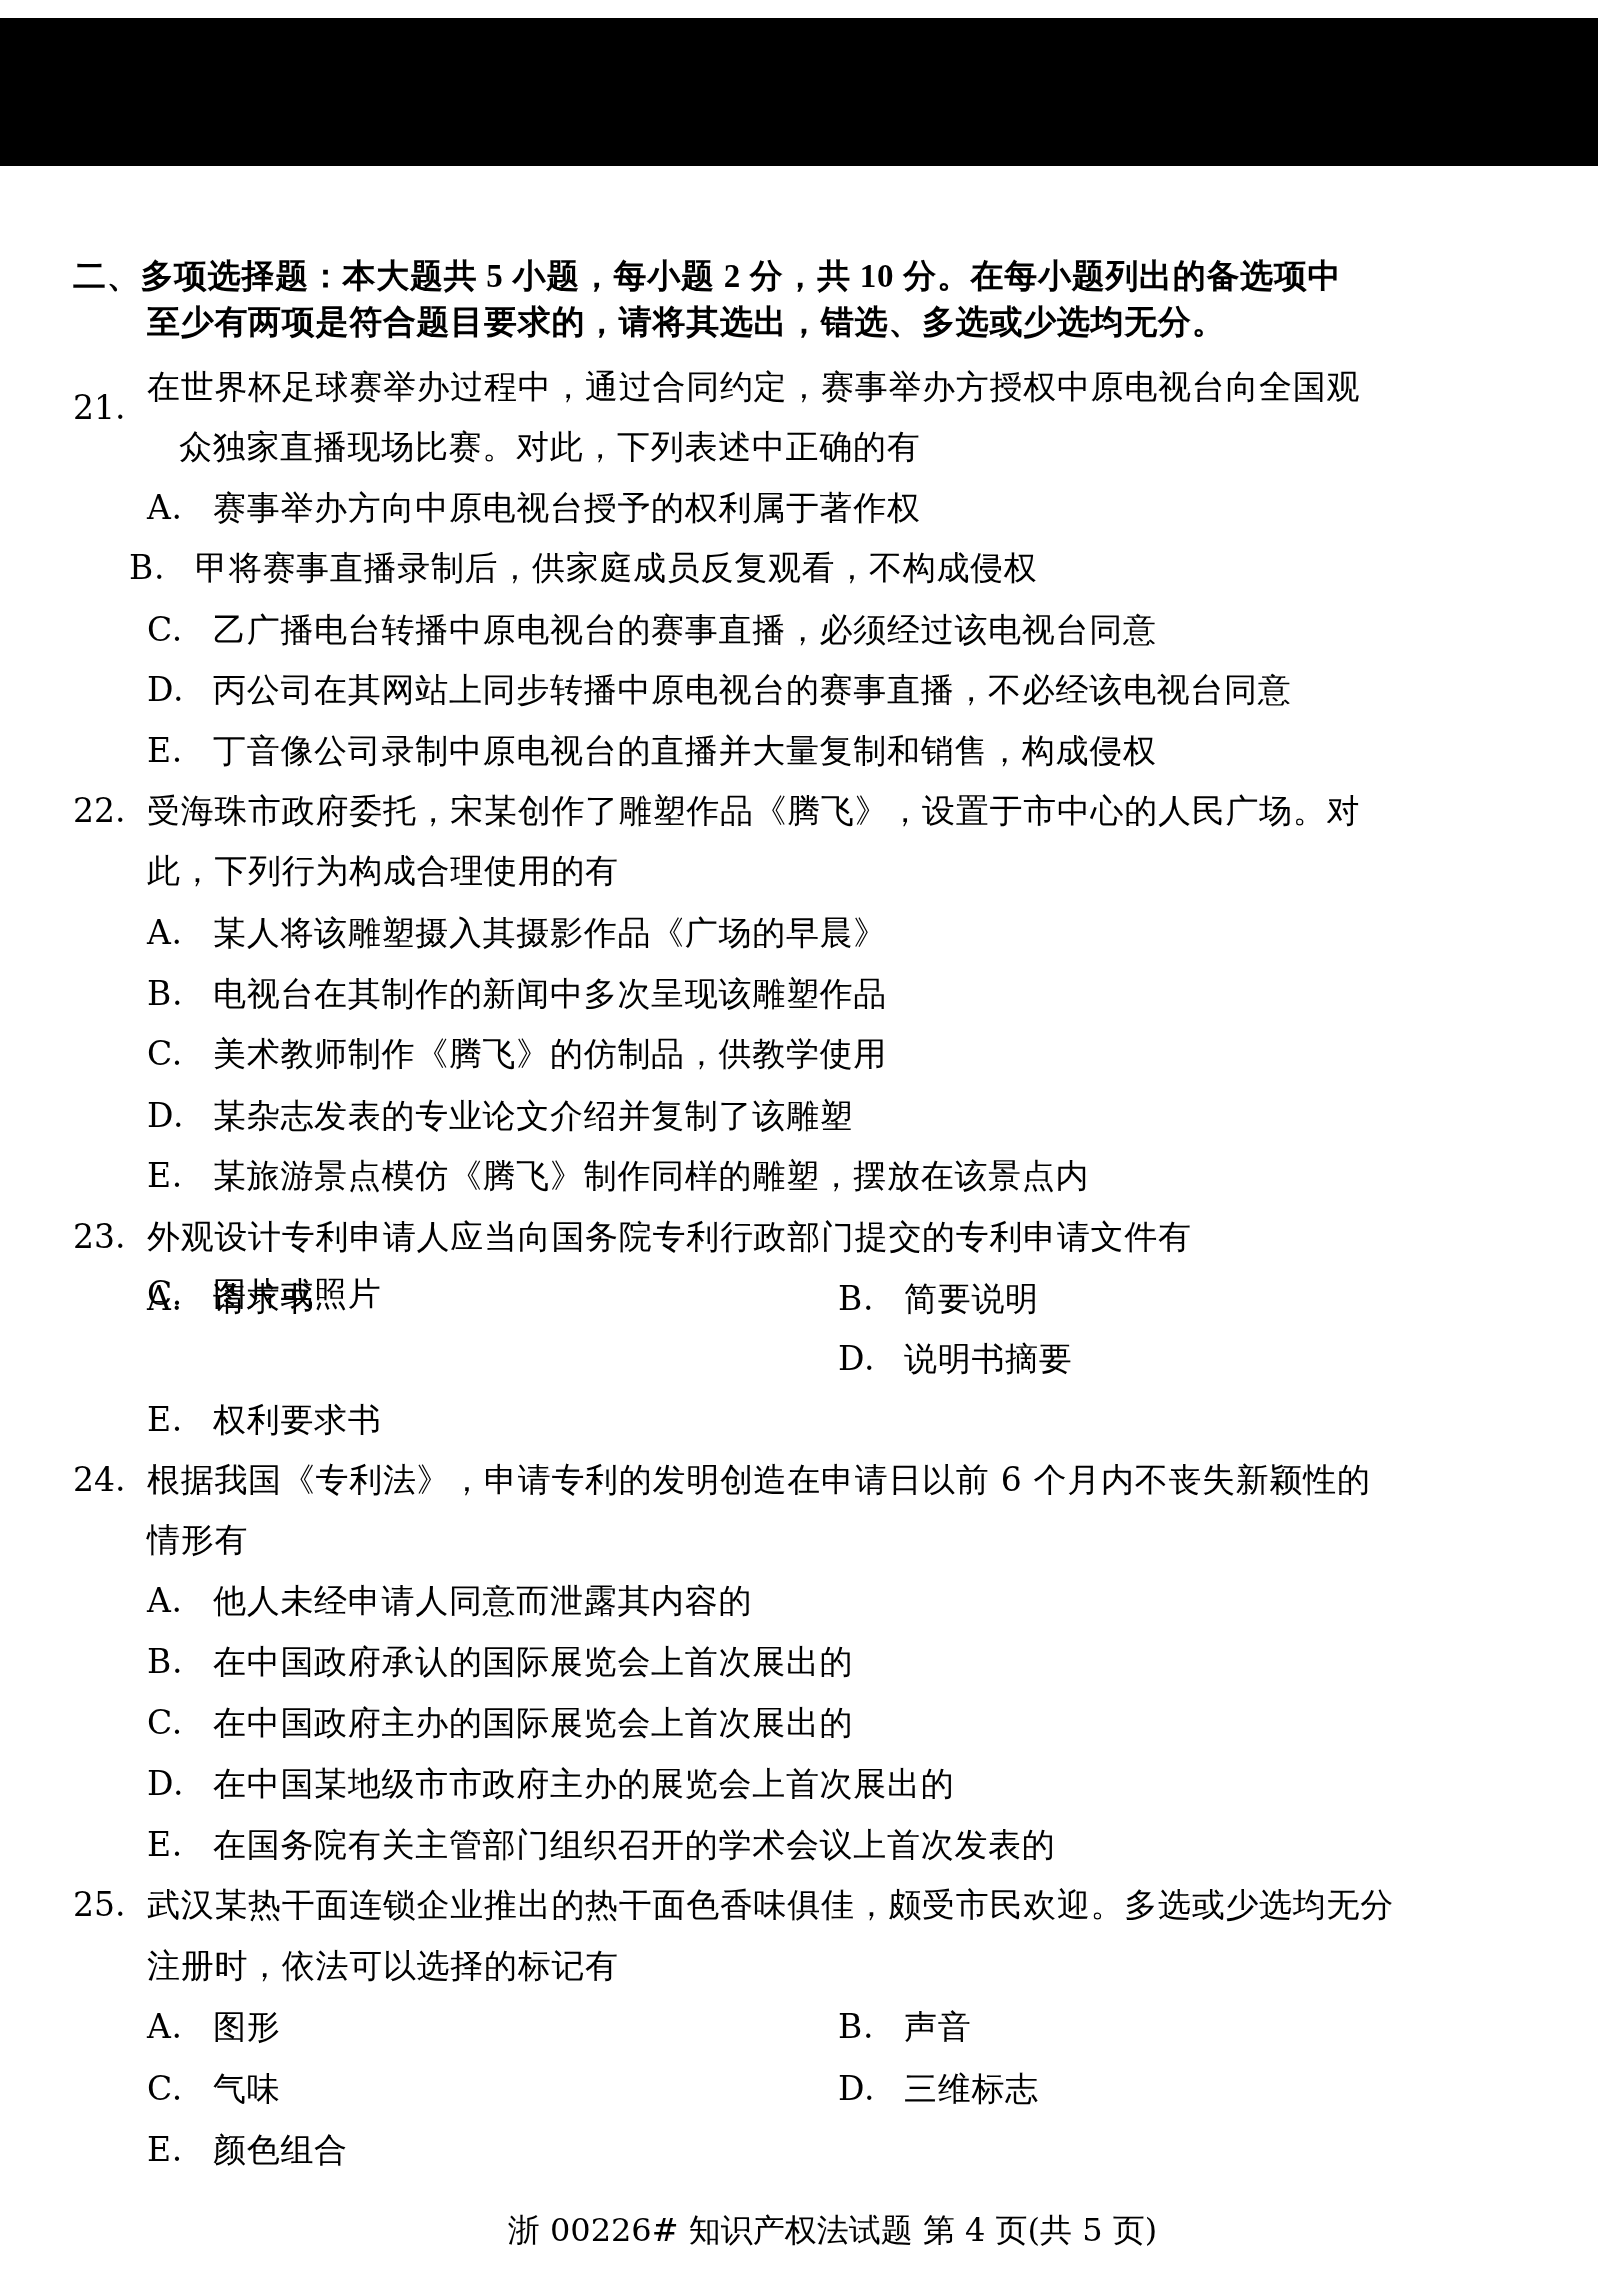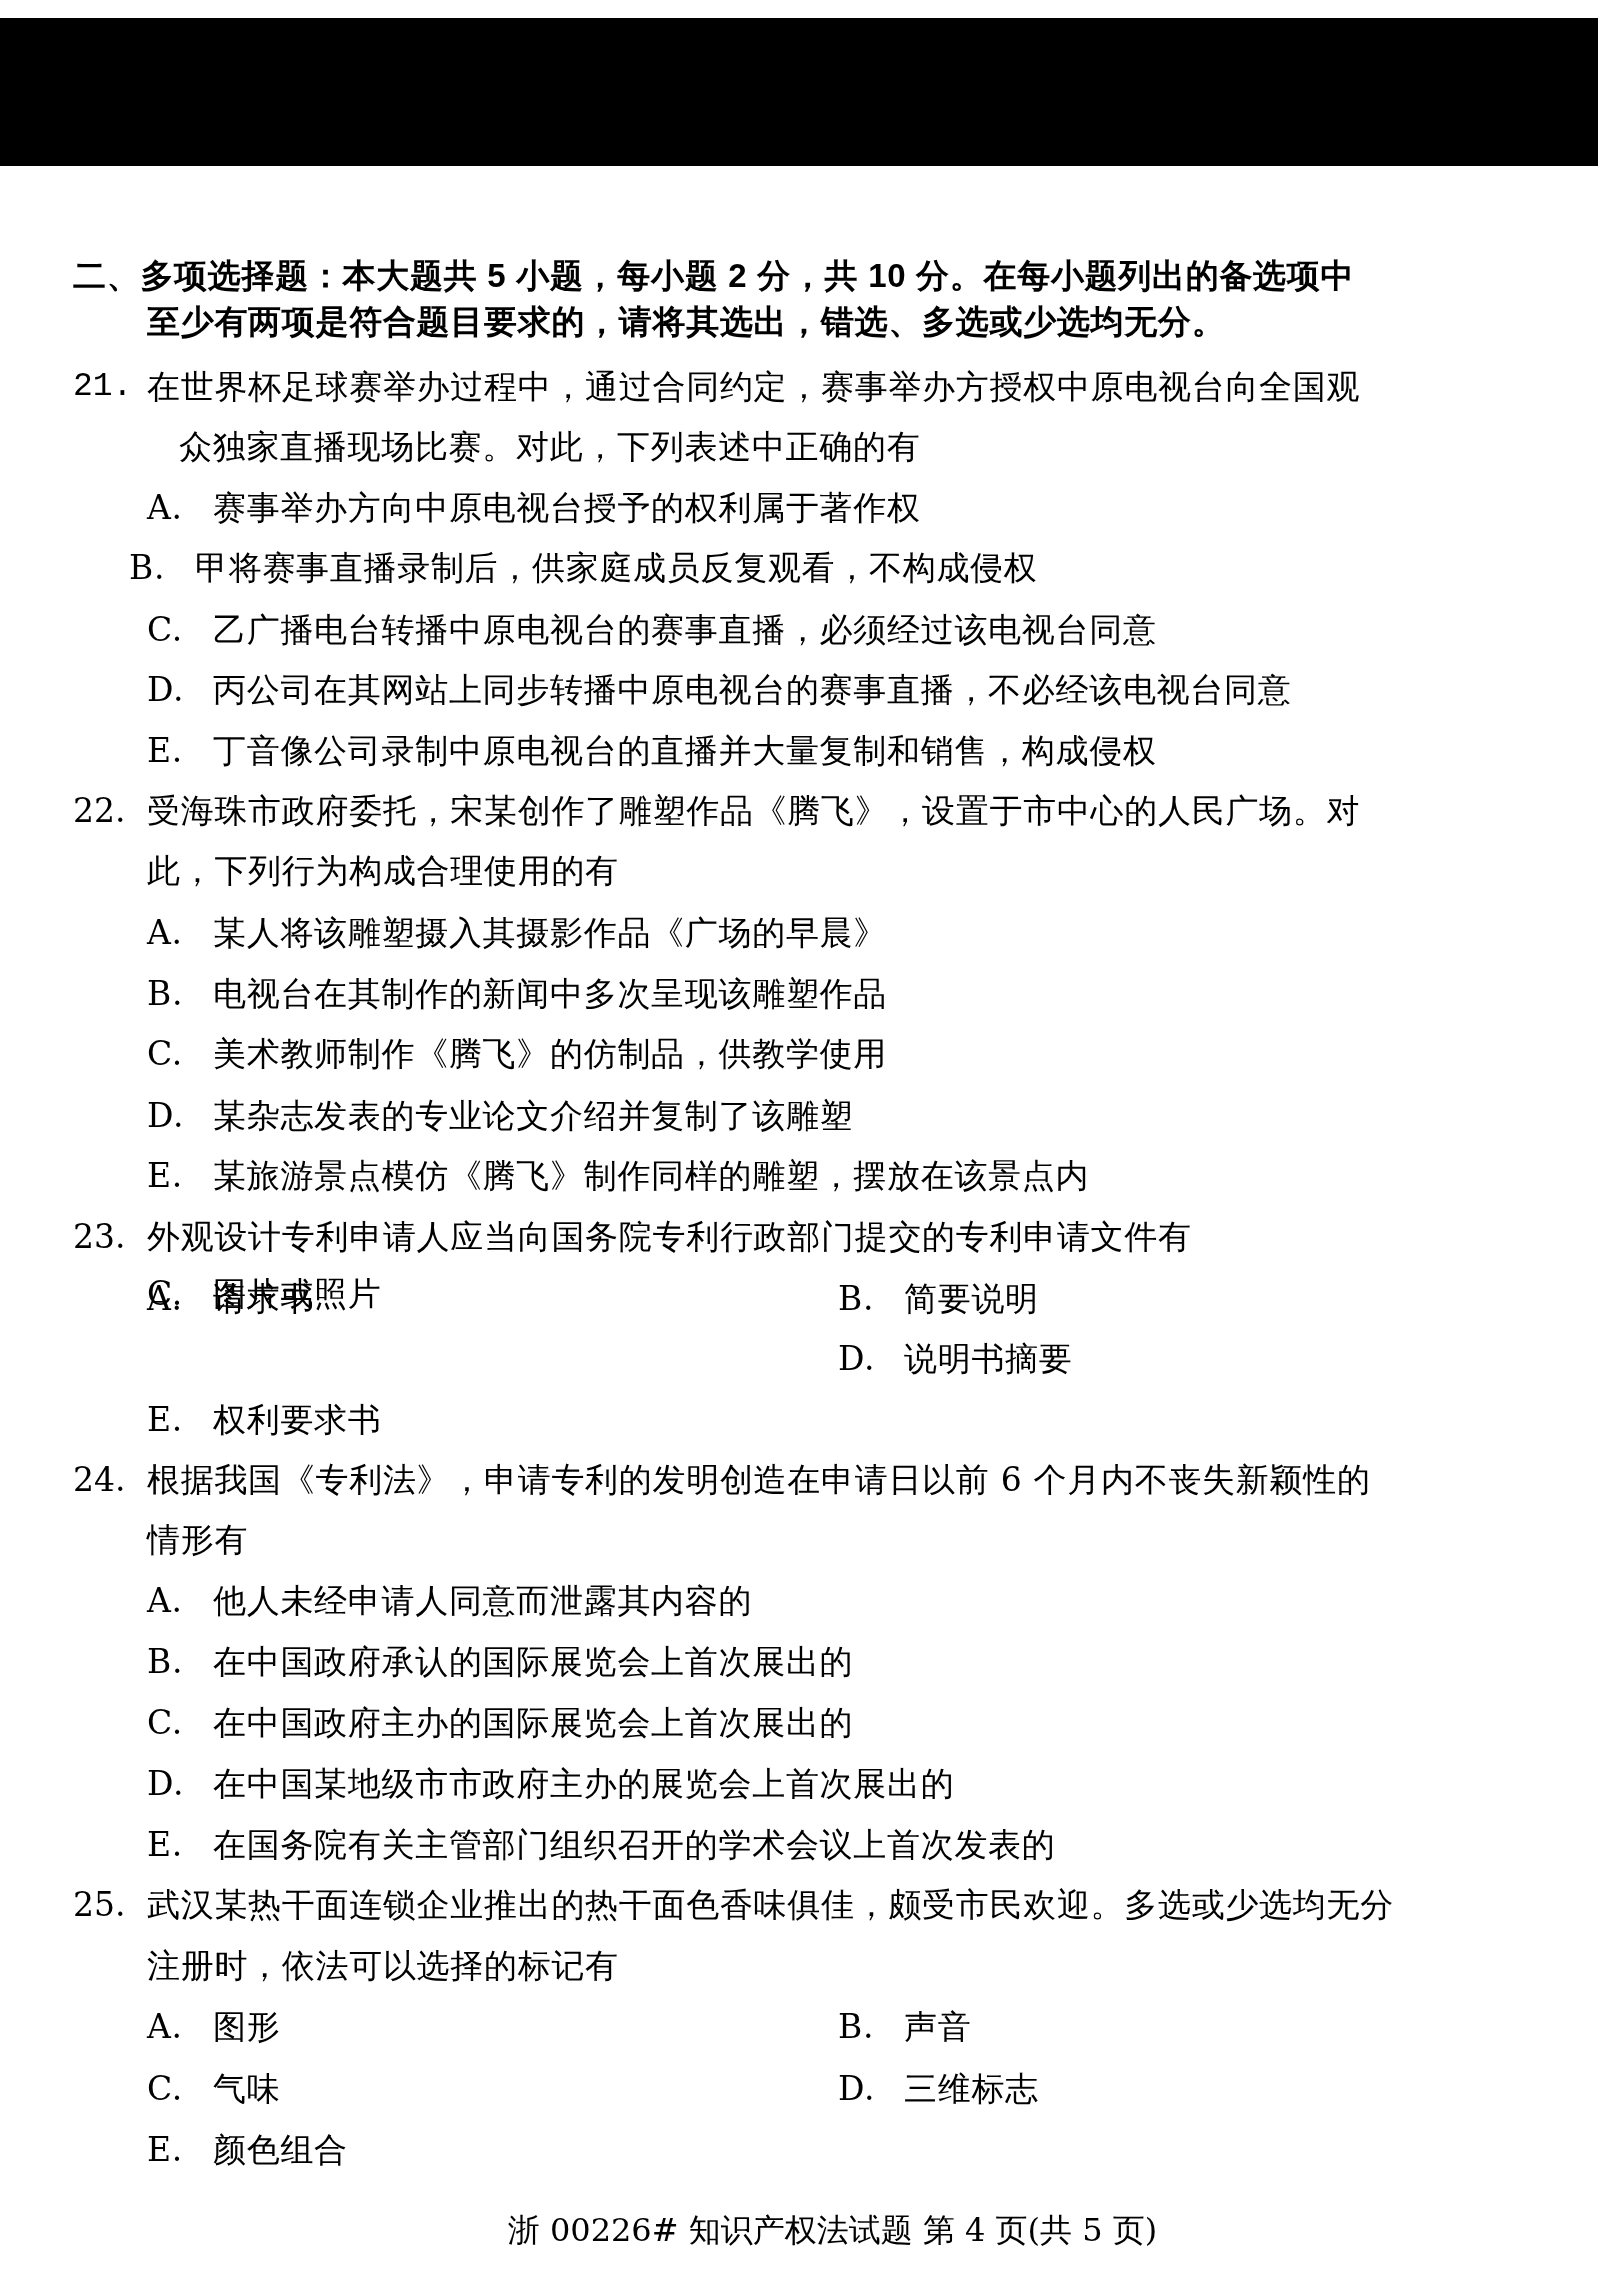--- a/index.html
+++ b/index.html
@@ -25,21 +25,21 @@
   }
   .line {
     position: absolute;
     font-size: 33px;
     line-height: 40px;
     height: 40px;
     white-space: nowrap;
     letter-spacing: 0.7px;
   }
   .bold {
-    font-family: Liberation Sans, sans-serif;
+    font-family: Liberation Serif, serif;
     font-weight: bold;
   }
   .qnum {
     position: absolute;
     font-size: 33px;
     line-height: 40px;
     height: 40px;
     white-space: nowrap;
   }
   .opt-letter {
@@ -57,21 +57,21 @@
   }
 </style>
 </head>
 <body>
 
 <div class="redaction-bar"></div>
 
 <div class="line bold" style="left:73px; top:256px;">二、多项选择题：本大题共 5 小题，每小题 2 分，共 10 分。在每小题列出的备选项中</div>
 <div class="line bold" style="left:147px; top:302px;">至少有两项是符合题目要求的，请将其选出，错选、多选或少选均无分。</div>
 
-<div class="qnum" style="left:73px; top:367px;font-family:Liberation Mono, monospace;">21.</div>
+<div class="qnum" style="left:73px; top:388px;">21.</div>
 <div class="line" style="left:147px; top:367px;">在世界杯足球赛举办过程中，通过合同约定，赛事举办方授权中原电视台向全国观</div>
 <div class="line" style="left:147px; top:427px;margin-left:32px;">众独家直播现场比赛。对此，下列表述中正确的有</div>
 <div class="line" style="left:147px; top:488px;"><span class="opt-letter">A.</span><span>赛事举办方向中原电视台授予的权利属于著作权</span></div>
 <div class="line" style="left:129px; top:548px;"><span class="opt-letter">B.</span><span>甲将赛事直播录制后，供家庭成员反复观看，不构成侵权</span></div>
 <div class="line" style="left:147px; top:610px;"><span class="opt-letter">C.</span><span>乙广播电台转播中原电视台的赛事直播，必须经过该电视台同意</span></div>
 <div class="line" style="left:147px; top:670px;"><span class="opt-letter">D.</span><span>丙公司在其网站上同步转播中原电视台的赛事直播，不必经该电视台同意</span></div>
 <div class="line" style="left:147px; top:731px;"><span class="opt-letter">E.</span><span>丁音像公司录制中原电视台的直播并大量复制和销售，构成侵权</span></div>
 
 <div class="qnum" style="left:73px; top:791px;">22.</div>
 <div class="line" style="left:147px; top:791px;">受海珠市政府委托，宋某创作了雕塑作品《腾飞》，设置于市中心的人民广场。对</div>

